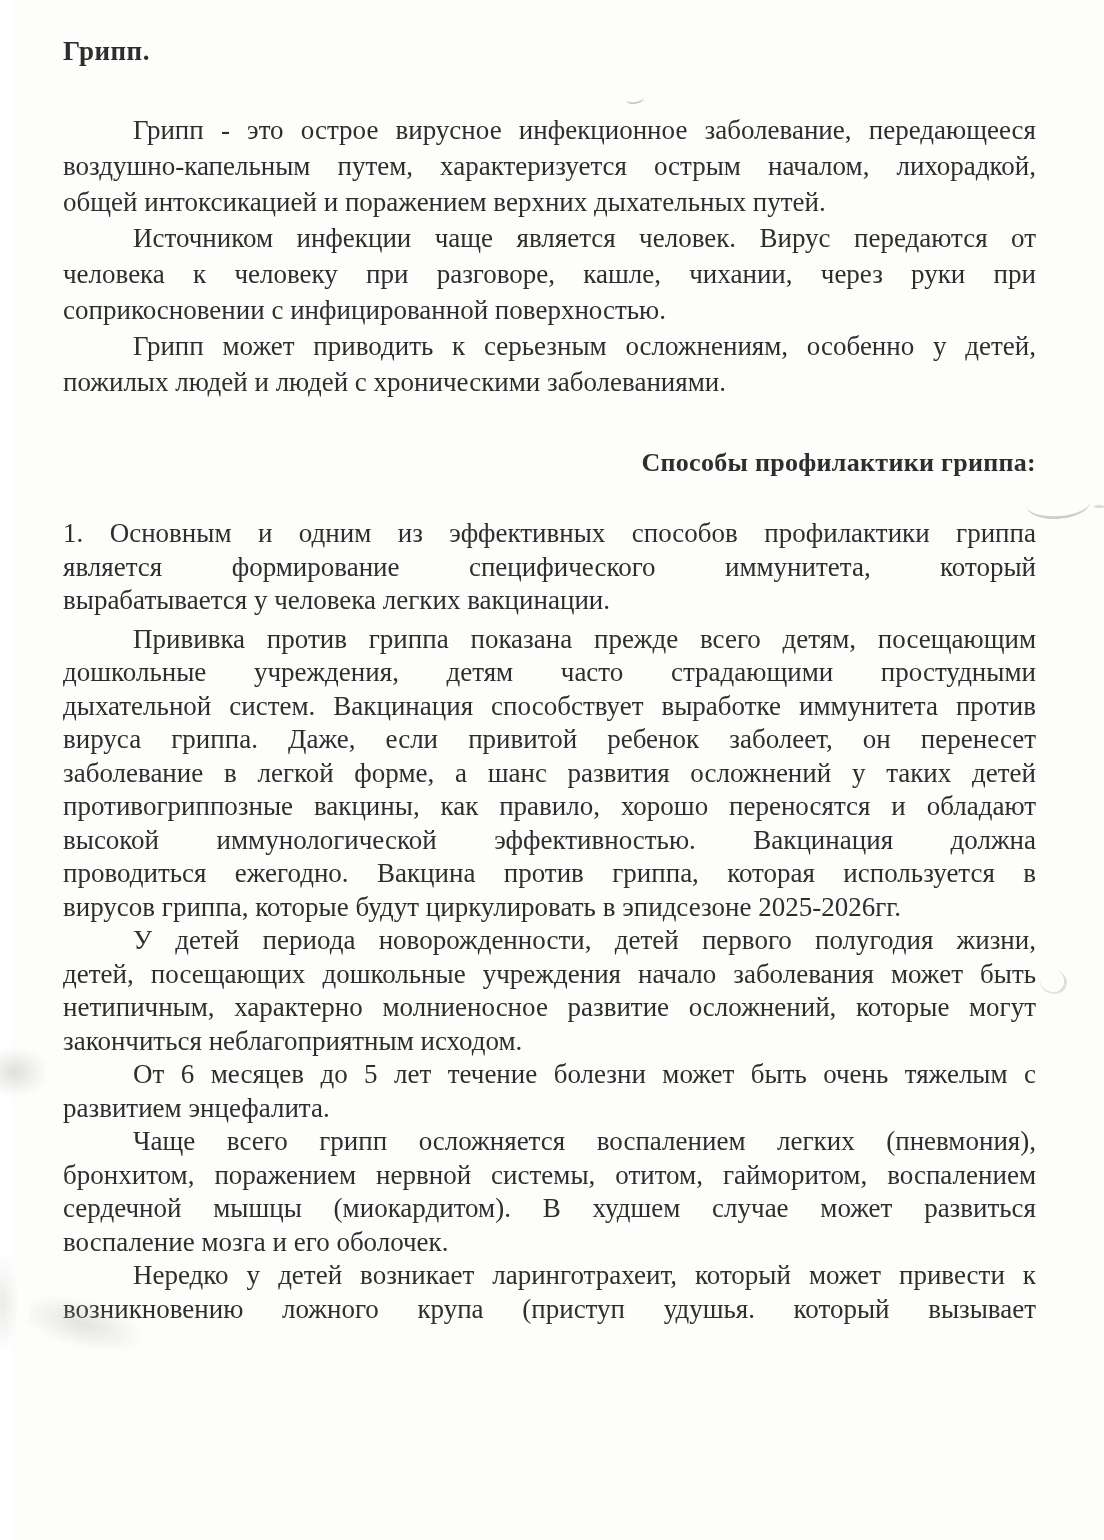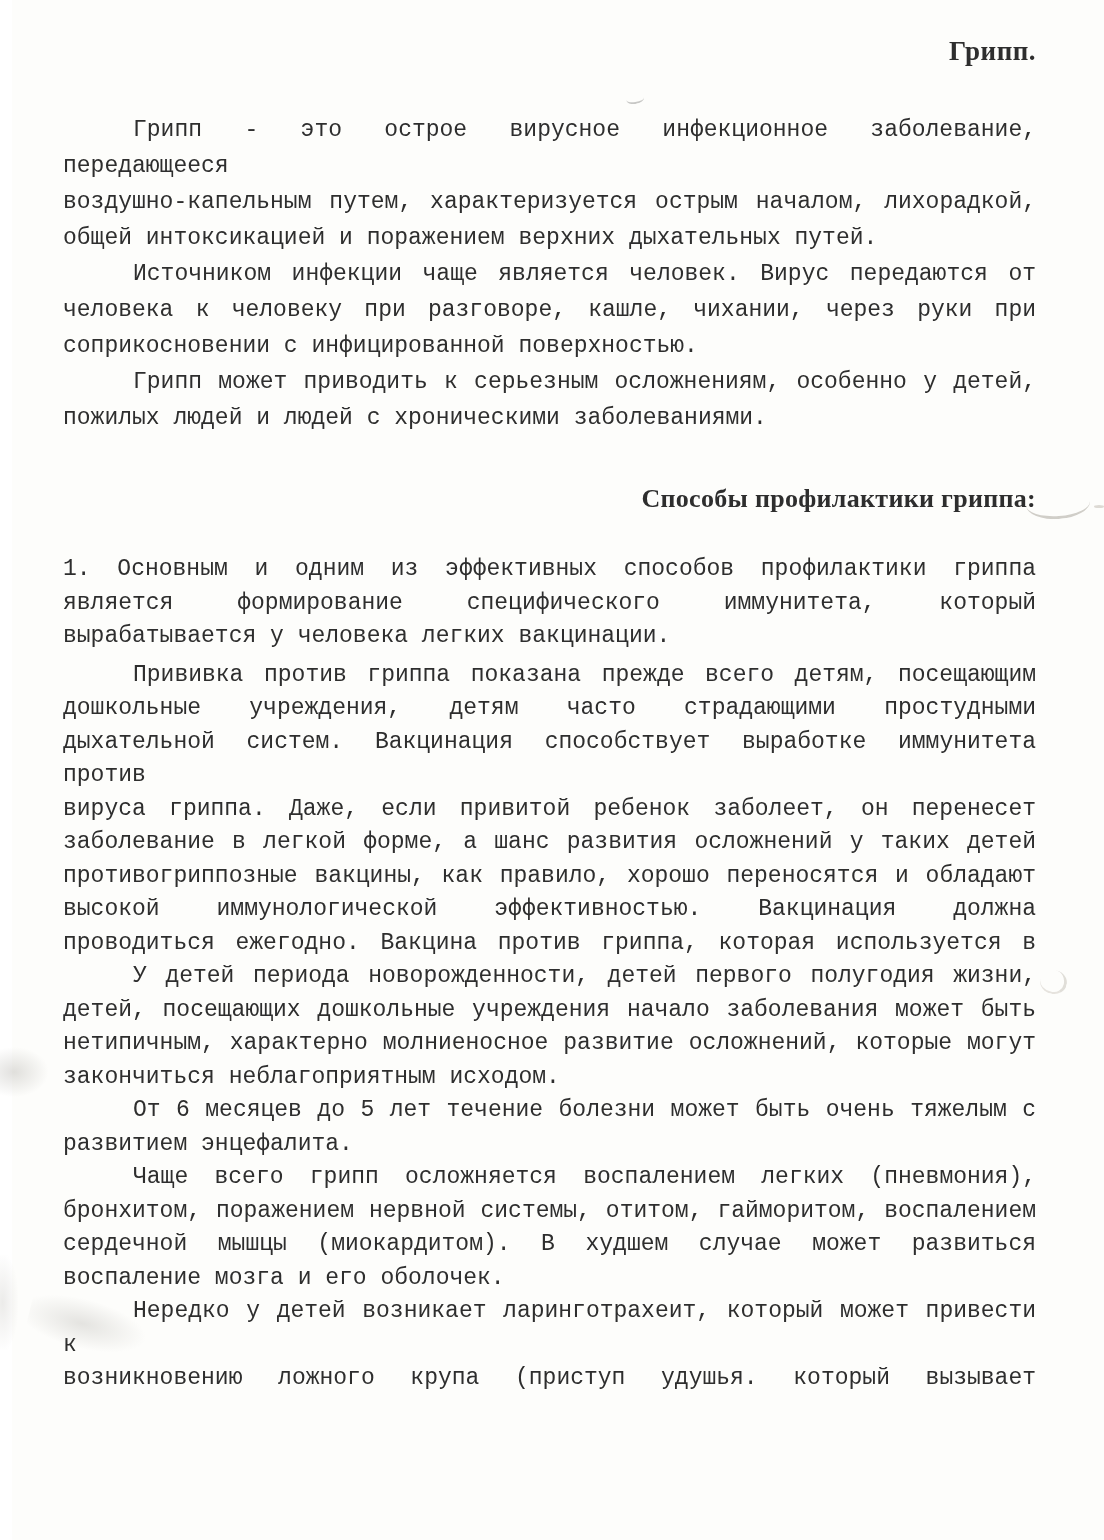--- a/index.html
+++ b/index.html
@@ -24,38 +24,37 @@
     position:absolute;left:0;top:0;width:12px;height:100%;
     background:#ffffff;
   }
   .doc{
     position:absolute;
     left:63px;top:36px;width:973px;
     color:var(--ink);
   }
   .title{
     font-size:27px;line-height:30px;font-weight:bold;
-    text-align:right;
+    text-align:left;
     margin:0 0 46px 0;
     letter-spacing:.5px;
   }
   .heading{
     font-size:26px;line-height:30px;font-weight:bold;
     text-align:right;
     margin:48px 0 39px 0;
     letter-spacing:.3px;
   }
   .paragraph{margin:0;}
   .paragraph .line{
-    font-size:23px;
+    font-size:27px;
     line-height:33.5px;
     text-align:justify;
     text-align-last:justify;
     white-space:normal;
-    font-family:Liberation Mono, monospace;
   }
   
   .doc-body .paragraph:nth-child(-n+3) .line{line-height:36px;}
   
   .doc-body .paragraph:nth-child(6){margin-top:5px;}
   .paragraph .line.first{text-indent:70px;}
   .paragraph .line.last{text-align-last:left;}
 
   
   .artifact{position:absolute;pointer-events:none;}
@@ -123,20 +122,21 @@
         </div>
         <div class="paragraph">
           <div class="line first">Прививка против гриппа показана прежде всего детям, посещающим</div>
           <div class="line">дошкольные учреждения, детям часто страдающими простудными</div>
           <div class="line">дыхательной систем. Вакцинация способствует выработке иммунитета против</div>
           <div class="line">вируса гриппа. Даже, если привитой ребенок заболеет, он перенесет</div>
           <div class="line">заболевание в легкой форме, а шанс развития осложнений у таких детей</div>
           <div class="line">противогриппозные вакцины, как правило, хорошо переносятся и обладают</div>
           <div class="line">высокой иммунологической эффективностью. Вакцинация должна</div>
           <div class="line">проводиться ежегодно. Вакцина против гриппа, которая используется в</div>
+          <div class="line last">вирусов гриппа, которые будут циркулировать в эпидсезоне 2025-2026гг.</div>
         </div>
         <div class="paragraph">
           <div class="line first">У детей периода новорожденности, детей первого полугодия жизни,</div>
           <div class="line">детей, посещающих дошкольные учреждения начало заболевания может быть</div>
           <div class="line">нетипичным, характерно молниеносное развитие осложнений, которые могут</div>
           <div class="line last">закончиться неблагоприятным исходом.</div>
         </div>
         <div class="paragraph">
           <div class="line first">От 6 месяцев до 5 лет течение болезни может быть очень тяжелым с</div>
           <div class="line last">развитием энцефалита.</div>

